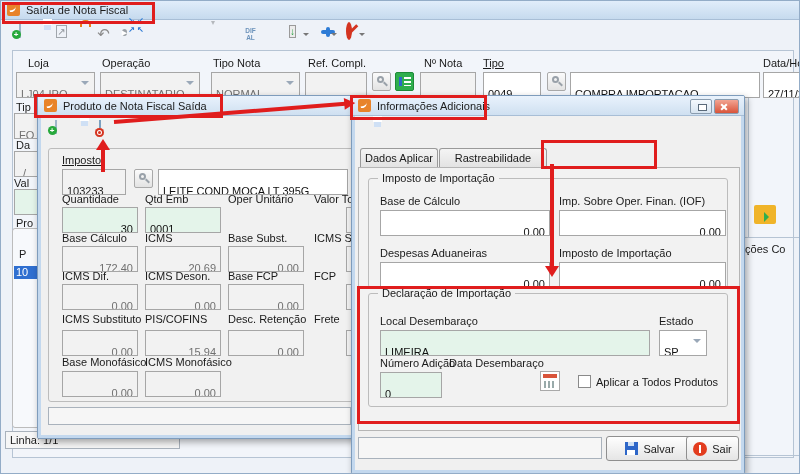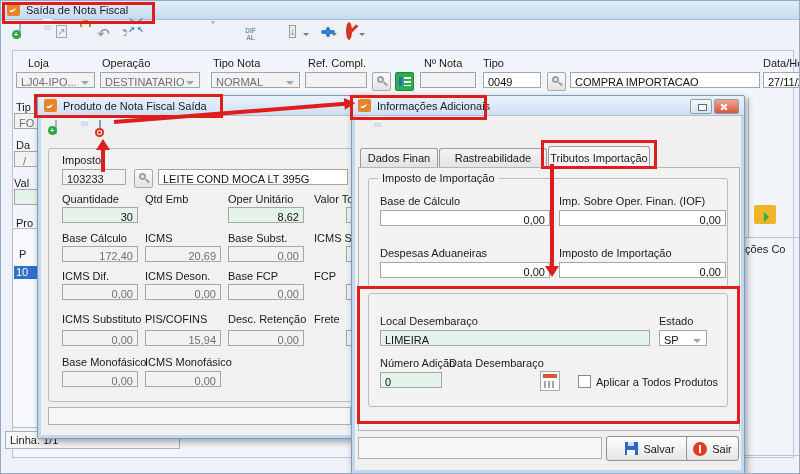--- a/index.html
+++ b/index.html
@@ -49,23 +49,23 @@
   .i-pipe::after{content:"";position:absolute;top:2px;left:5px;width:4px;height:10px;background:#2e7cd6;border-radius:2px}
   .i-block{width:14px;height:14px;border:3px solid #d43420;border-radius:50%;margin:1px auto 0;position:relative;box-sizing:border-box}
   .i-block::after{content:"";position:absolute;left:-2px;top:3px;width:12px;height:3px;background:#d43420;transform:rotate(-45deg)}
   .caret{position:absolute;top:33px;width:0;height:0;border:3.5px solid transparent;border-top-color:#777}
   .gridico{width:15px;height:14px;background:#fff;border:1px solid #7ba0c0;margin:2px auto 0;position:relative}
   .gridico::before{content:"";position:absolute;left:0;top:0;width:100%;height:4px;background:#3fae62}
   .gridico::after{content:"";position:absolute;right:-4px;bottom:-4px;width:9px;height:9px;background:#d43420;border-radius:50%;
        box-shadow:inset 0 0 0 2px #d43420, inset 0 0 0 3px #fff}
   
   .lbl{position:absolute;white-space:nowrap;color:#1a1a1a}
-  .link{}
+  .link{text-decoration:underline}
   .fld{position:absolute;height:16px;border:1px solid #a6a6a6;background:#fff;box-sizing:border-box;
-       line-height:18px;padding:0 4px;white-space:nowrap;overflow:hidden;color:#111}
+       line-height:18px;padding:12px 4px;white-space:nowrap;overflow:hidden;color:#111}
   .dis{background:#f2f2f2;color:#707070}
   .green{background:#e4f4ea}
   .num{text-align:right}
   .combo::after{content:"";position:absolute;right:5px;top:8px;border:4px solid transparent;border-top-color:#9aa8b8}
   .sbtn{position:absolute;width:19px;height:19px;background:linear-gradient(#fbfbfb,#e3e3e3);
        border:1px solid #a9a9a9;border-radius:2px;box-sizing:border-box}
   .sbtn::before{content:"";position:absolute;left:4px;top:3px;width:7px;height:7px;border:2px solid #99a1a9;border-radius:50%;box-sizing:border-box}
   .sbtn::after{content:"";position:absolute;left:10px;top:10px;width:5px;height:2px;background:#99a1a9;transform:rotate(45deg)}
   .glist{position:absolute;width:19px;height:19px;background:#2fae4e;border:1px solid #1d8a38;border-radius:2px;box-sizing:border-box}
   .glist::before{content:"";position:absolute;left:3px;top:4px;width:3px;height:9px;background:#2d66c8}
@@ -202,22 +202,22 @@
 
   <div class="grp" style="left:10px;top:52px;width:308px;height:252px;background:#f1f1f1"></div>
   <span class="lbl link" style="left:24px;top:58px">Imposto</span>
   <div class="fld dis" style="left:24px;top:73px;width:64px;color:#222">103233</div>
   <span class="sbtn" style="left:96px;top:73px"></span>
   <div class="fld" style="left:120px;top:73px;width:190px">LEITE COND MOCA LT 395G</div>
 
   <span class="lbl" style="left:24px;top:97px">Quantidade</span>
   <div class="fld green num" style="left:24px;top:111px;width:76px">30</div>
   <span class="lbl" style="left:107px;top:97px">Qtd Emb</span>
+  <div class="fld green" style="left:107px;top:111px;width:76px">0001</div>
   <span class="lbl" style="left:190px;top:97px">Oper Unitário</span>
-  <div class="fld green num" style="left:190px;top:111px;width:76px">8,62</div>
   <span class="lbl" style="left:276px;top:97px">Valor To</span>
   <div class="fld dis" style="left:308px;top:111px;width:76px"></div>
 
   <span class="lbl" style="left:24px;top:136px">Base Cálculo</span>
   <div class="fld dis num" style="left:24px;top:150px;width:76px">172,40</div>
   <span class="lbl" style="left:107px;top:136px">ICMS</span>
   <div class="fld dis num" style="left:107px;top:150px;width:76px">20,69</div>
   <span class="lbl" style="left:190px;top:136px">Base Subst.</span>
   <div class="fld dis num" style="left:190px;top:150px;width:76px">0,00</div>
   <span class="lbl" style="left:276px;top:136px">ICMS Su</span>
@@ -253,38 +253,38 @@
 <div class="win" style="left:351px;top:95px;width:392px;height:377px;z-index:20">
   <div class="tbar">
     <span class="appico"></span>
     <span class="wtitle">Informações Adicionais</span>
   </div>
   <span class="wbtn btn-restore" style="left:338px;width:22px"></span>
   <span class="wbtn btn-close" style="left:362px;width:25px"></span>
 
   <span class="ti" style="left:9px;top:26px"><span class="floppy"></span></span>
 
-  <div class="tab" style="left:8px;top:52px;width:78px">Dados Finan</div>
+  <div class="tab" style="left:8px;top:52px;width:78px">Dados Aplicar</div>
   <div class="tab" style="left:87px;top:52px;width:108px">Rastreabilidade Produto</div>
-  <div class="tab active" style="left:196px;top:50px;width:102px;height:23px;line-height:22px">Tributos Importação</div>
 
   <div class="panel" style="left:6px;top:71px;width:380px;height:262px"></div>
 
   <div class="grp" style="left:16px;top:82px;width:358px;height:108px"></div>
   <span class="grp-title" style="left:26px;top:76px;background:#f2f2f2">Imposto de Importação</span>
   <span class="lbl" style="left:28px;top:99px">Base de Cálculo</span>
   <div class="fld num" style="left:28px;top:114px;width:170px">0,00</div>
   <span class="lbl" style="left:207px;top:99px">Imp. Sobre Oper. Finan. (IOF)</span>
   <div class="fld num" style="left:207px;top:114px;width:167px">0,00</div>
   <span class="lbl" style="left:28px;top:151px">Despesas Aduaneiras</span>
   <div class="fld num" style="left:28px;top:166px;width:170px">0,00</div>
   <span class="lbl" style="left:207px;top:151px">Imposto de Importação</span>
   <div class="fld num" style="left:207px;top:166px;width:167px">0,00</div>
 
   <div class="grp" style="left:16px;top:197px;width:358px;height:112px"></div>
+  <span class="grp-title" style="left:26px;top:191px;background:#f2f2f2">Declaração de Importação</span>
   <span class="lbl" style="left:28px;top:219px">Local Desembaraço</span>
   <div class="fld green" style="left:28px;top:234px;width:270px">LIMEIRA</div>
   <span class="lbl" style="left:307px;top:219px">Estado</span>
   <div class="fld combo" style="left:307px;top:234px;width:48px">SP</div>
   <span class="lbl" style="left:28px;top:261px">Número Adição</span>
   <span class="lbl" style="left:97px;top:261px">Data Desembaraço</span>
   <div class="fld green" style="left:28px;top:276px;width:62px">0</div>
   <span class="cal" style="left:188px;top:275px"></span>
   <span class="cb" style="left:226px;top:279px"></span>
   <span class="lbl" style="left:244px;top:280px">Aplicar a Todos Produtos</span>

